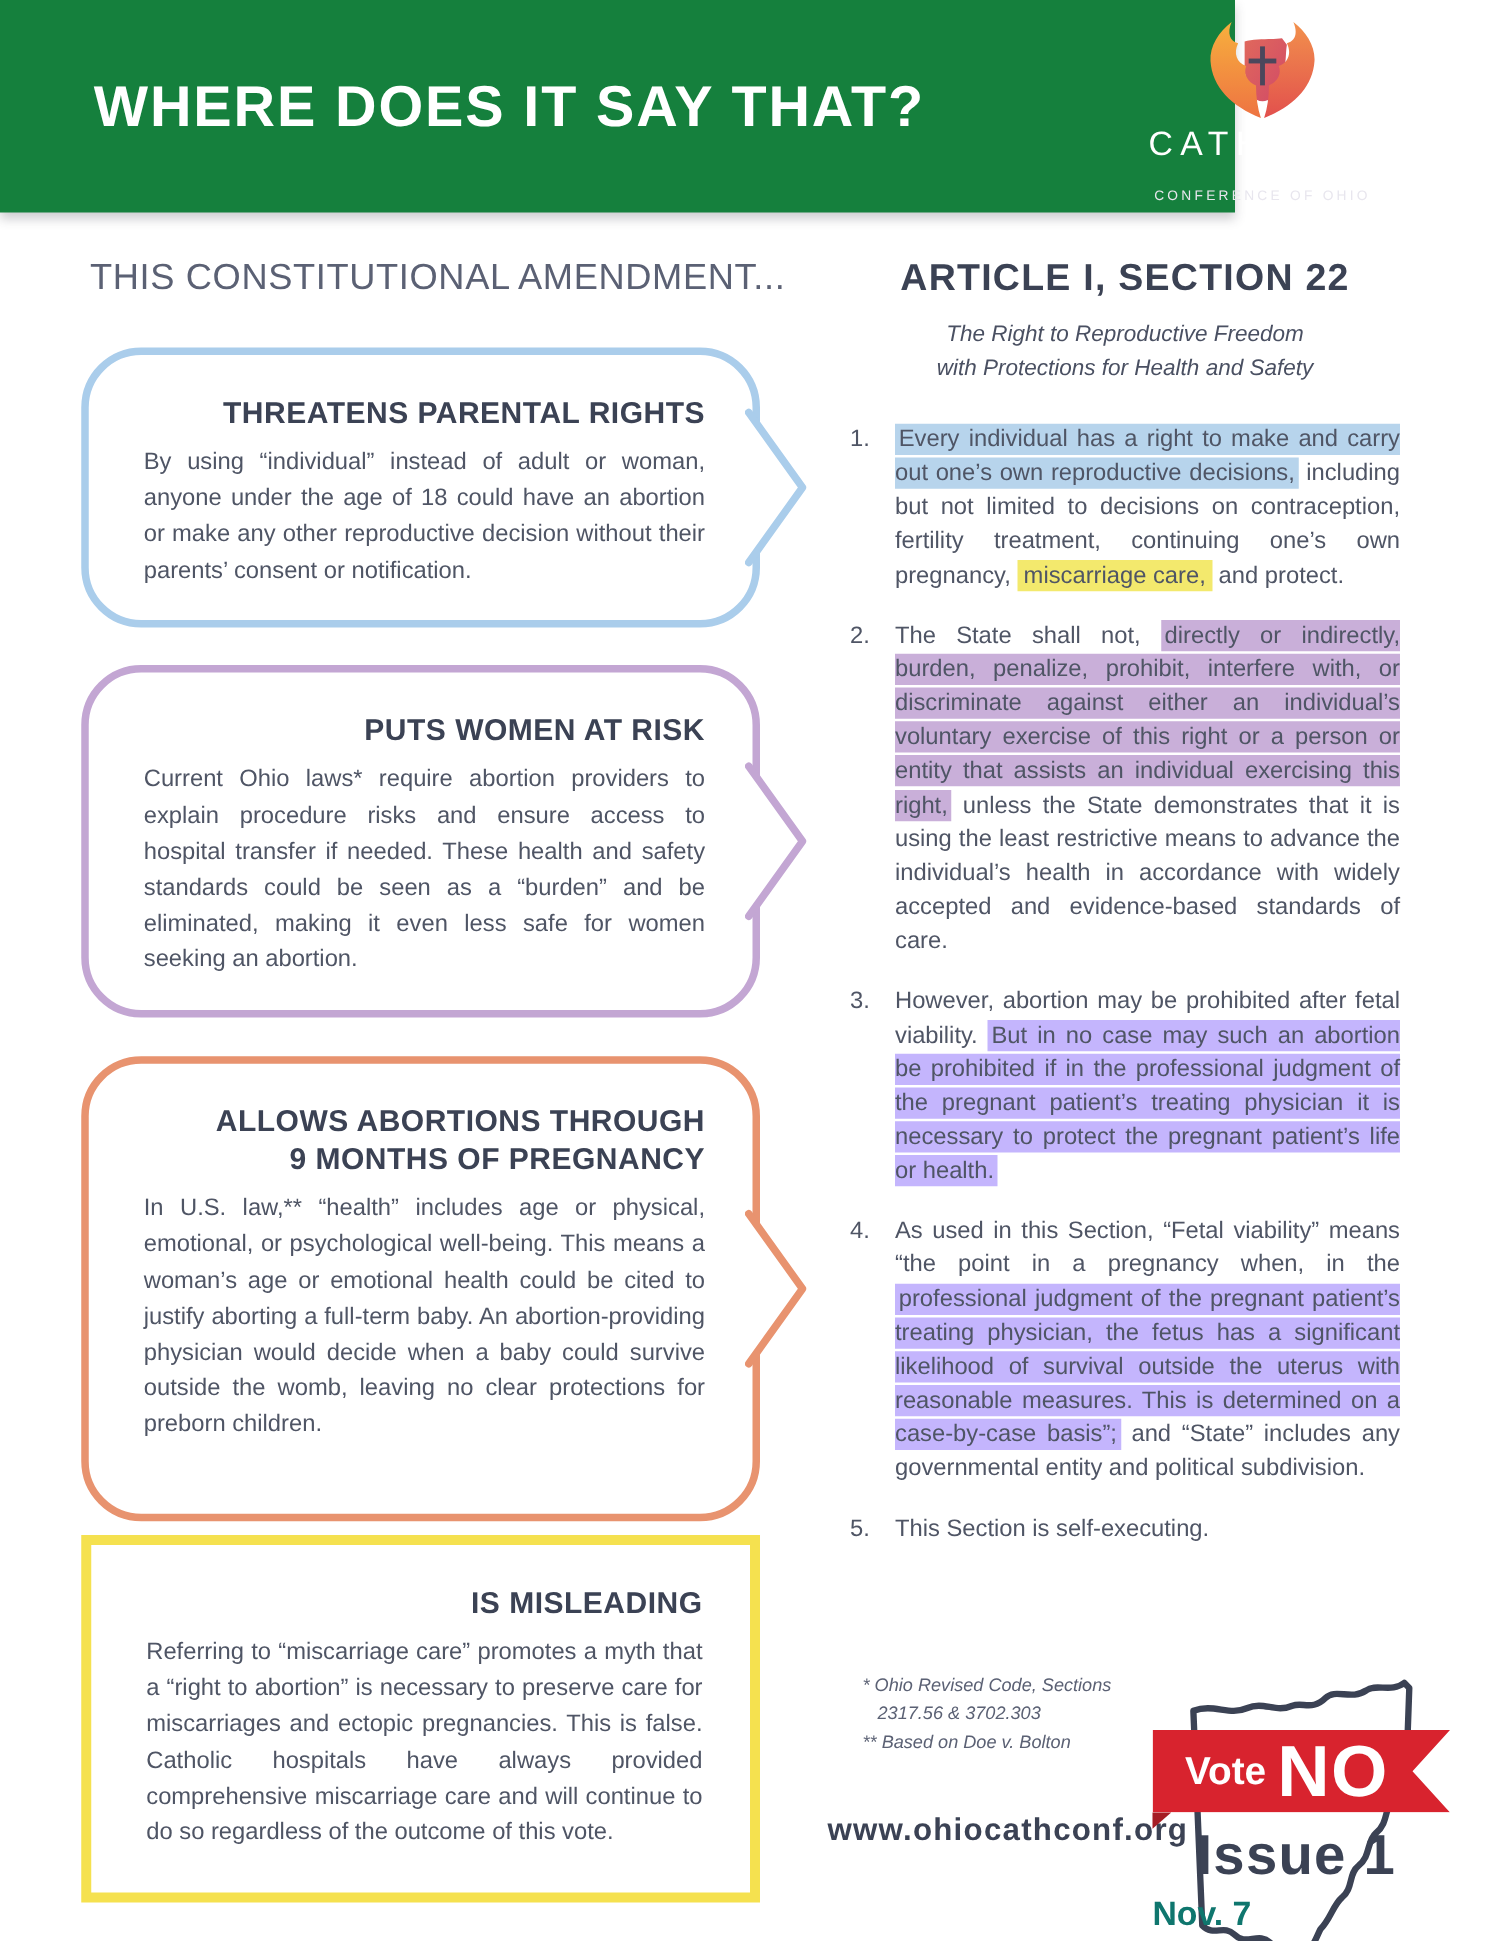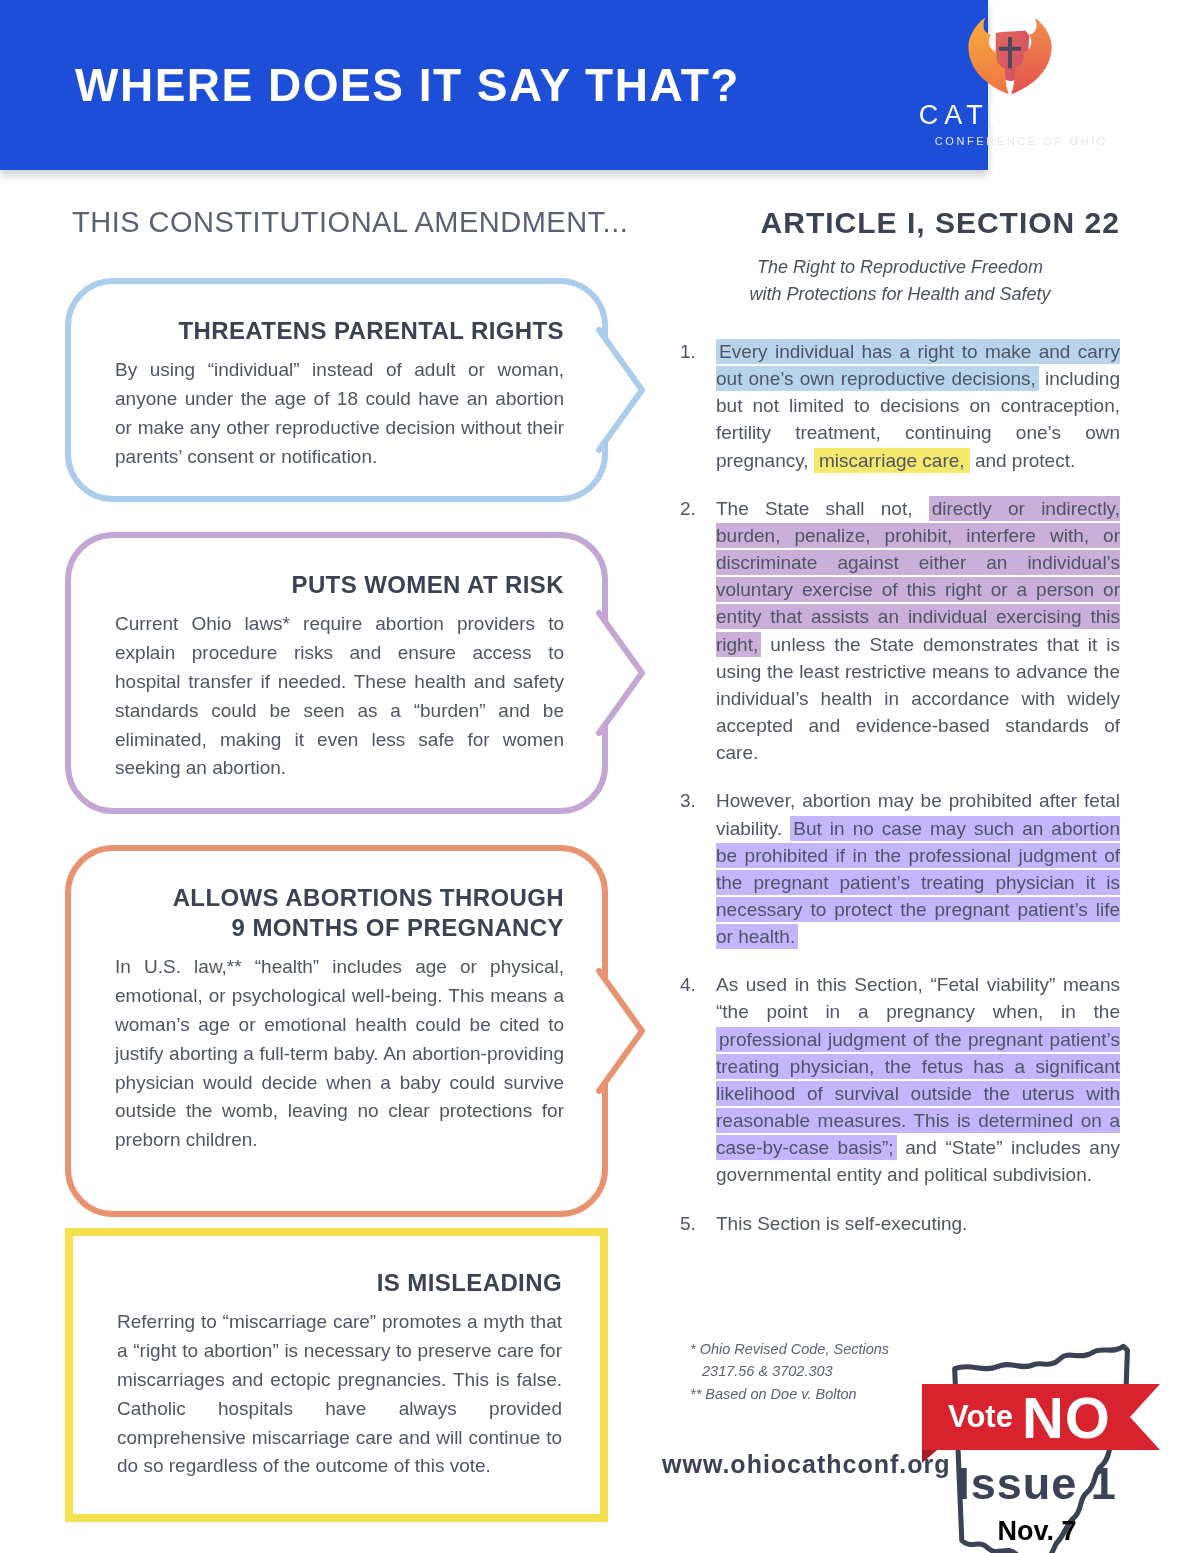--- a/index.html
+++ b/index.html
@@ -3,30 +3,30 @@
 <meta charset="utf-8">
 <style>
   html,body{margin:0;padding:0;background:#e9e9e9;}
   .page{
     position:relative;width:1200px;height:1553px;background:#ffffff;
     font-family:"Liberation Sans", sans-serif;overflow:hidden;margin:0 auto;
   }
   
   .banner{
     position:absolute;left:0;top:0;width:988px;height:170px;
-    background:#1d4ed8;box-shadow:0 5px 8px rgba(60,60,70,.25);
+    background:#15803d;box-shadow:0 5px 8px rgba(60,60,70,.25);
   }
   .banner h1{
     position:absolute;left:75px;top:58px;margin:0;color:#ffffff;
     font-size:46px;font-weight:700;letter-spacing:1.5px;
   }
   .logo{position:absolute;left:912px;top:10px;width:196px;text-align:center;}
   .logo svg{display:block;margin:0 auto;}
   .logo .word{color:#ffffff;font-size:27px;font-weight:400;letter-spacing:6px;margin-top:2px;}
-  .logo .subword{color:#e8e6ee;font-size:11px;font-weight:400;letter-spacing:2.6px;margin-top:4px;text-align:right;}
+  .logo .subword{color:#e8e6ee;font-size:11px;font-weight:400;letter-spacing:2.6px;margin-top:20px;}
   
   .left-heading{
     position:absolute;left:72px;top:206px;margin:0;color:#5b6174;
     font-size:29px;font-weight:400;letter-spacing:.5px;
   }
   .bubble{
     position:absolute;left:65px;width:543px;background:#fff;
     border-radius:48px;box-sizing:border-box;
   }
   .bubble .inner{padding:32px 38px 0 44px;}
@@ -39,21 +39,21 @@
     text-align:justify;
   }
   .b-blue  {top:278px;height:224px;border:6px solid #aacdeb;}
   .b-purple{top:532px;height:282px;border:6px solid #c3a6d3;}
   .b-salmon{top:845px;height:372px;border:6px solid #e8936f;}
   .b-yellow{top:1228px;height:294px;border:8px solid #f5e14f;border-radius:0;}
   .arrow{position:absolute;right:-46px;top:50%;transform:translateY(-50%);}
   
   .right-col{position:absolute;left:680px;top:206px;width:440px;}
   .right-col h2{
-    margin:0;text-align:right;color:#3b4254;font-size:30px;font-weight:700;letter-spacing:1px;
+    margin:0;text-align:center;color:#3b4254;font-size:30px;font-weight:700;letter-spacing:1px;
   }
   .subtitle{
     margin-top:14px;text-align:center;color:#4a5062;font-size:18px;
     font-style:italic;line-height:1.5;
   }
   .amendment-list{margin:30px 0 0 0;padding:0;list-style:none;}
   .amendment-item{
     position:relative;padding-left:36px;margin-bottom:21px;
     color:#4f5565;font-size:19px;line-height:1.43;text-align:justify;
   }
@@ -83,22 +83,22 @@
   .ribbon .no{color:#fff;font-size:58px;font-weight:800;margin-left:9px;letter-spacing:1px;}
   .ribbon-fold{
     position:absolute;left:0;top:122px;width:0;height:0;z-index:1;
     border-top:13px solid #a51d24;border-right:15px solid transparent;
   }
   .issue{
     position:absolute;left:0;top:130px;width:230px;text-align:center;z-index:3;
     color:#3b4254;font-size:45px;font-weight:800;letter-spacing:1px;
   }
   .nov{
-    position:absolute;left:0;top:188px;width:230px;text-align:center;z-index:3;
-    color:#000000;font-size:27px;font-weight:800;
+    position:absolute;left:0;top:188px;width:230px;z-index:3;
+    color:#0f766e;font-size:27px;font-weight:800;
   }
 </style>
 </head>
 <body>
 
 <div class="page">
 
   <div class="banner">
     <h1>WHERE DOES IT SAY THAT?</h1>
     <div class="logo">

